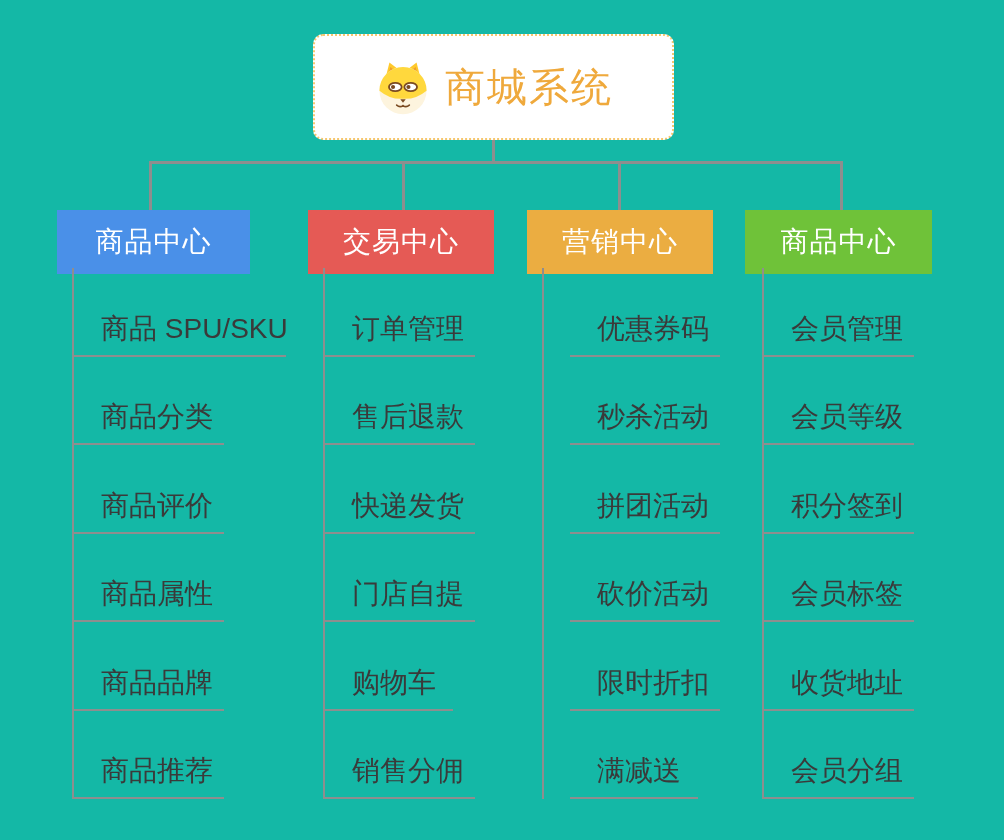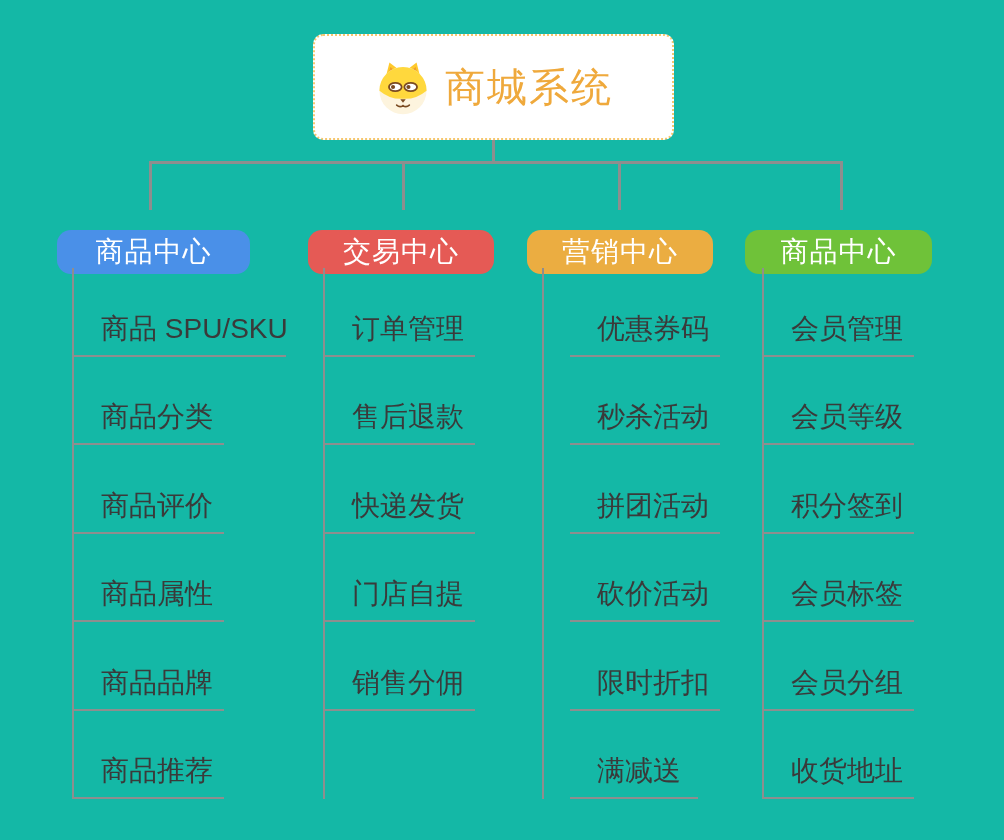--- a/index.html
+++ b/index.html
@@ -38,26 +38,25 @@
   .root-drop{left:492px;top:140px;width:3px;height:23px;}
   .bus{left:149px;top:161px;width:694px;height:3px;}
   .drop{top:163px;width:3px;height:47px;}
   .drop.d1{left:149px;}
   .drop.d2{left:402px;}
   .drop.d3{left:618px;}
   .drop.d4{left:840px;}
 
   
   .branch-box{
-    position:absolute;top:210px;height:44px;
-    border-radius:14px;
+    position:absolute;top:210px;height:64px;
+    border-radius:0;
     display:flex;align-items:center;justify-content:center;
     color:#ffffff;font-size:28px;letter-spacing:1px;
     white-space:nowrap;
-    margin-top:20px;
   }
   .b1{left:57px;width:193px;background:#4a90e8;}
   .b2{left:308px;width:186px;background:#e55a55;}
   .b3{left:527px;width:186px;background:#ebad41;}
   .b4{left:745px;width:187px;background:#6fc239;}
 
   
   .col{
     position:absolute;top:268px;height:531px;
     border-left:2px solid #8e8e8e;
@@ -120,34 +119,35 @@
     <div class="leaf">商品属性</div>
     <div class="leaf">商品品牌</div>
     <div class="leaf">商品推荐</div>
   </div>
 
   <div class="col c2">
     <div class="leaf">订单管理</div>
     <div class="leaf">售后退款</div>
     <div class="leaf">快递发货</div>
     <div class="leaf">门店自提</div>
+    <div class="leaf w-short">购物车</div>
     <div class="leaf">销售分佣</div>
   </div>
 
   <div class="col c3">
     <div class="leaf">优惠券码</div>
     <div class="leaf">秒杀活动</div>
     <div class="leaf">拼团活动</div>
     <div class="leaf">砍价活动</div>
     <div class="leaf">限时折扣</div>
     <div class="leaf w-short">满减送</div>
   </div>
 
   <div class="col c4">
     <div class="leaf">会员管理</div>
     <div class="leaf">会员等级</div>
     <div class="leaf">积分签到</div>
     <div class="leaf">会员标签</div>
+    <div class="leaf">收货地址</div>
     <div class="leaf">会员分组</div>
-    <div class="leaf">收货地址</div>
   </div>
 
 </div>
 
 </body></html>

